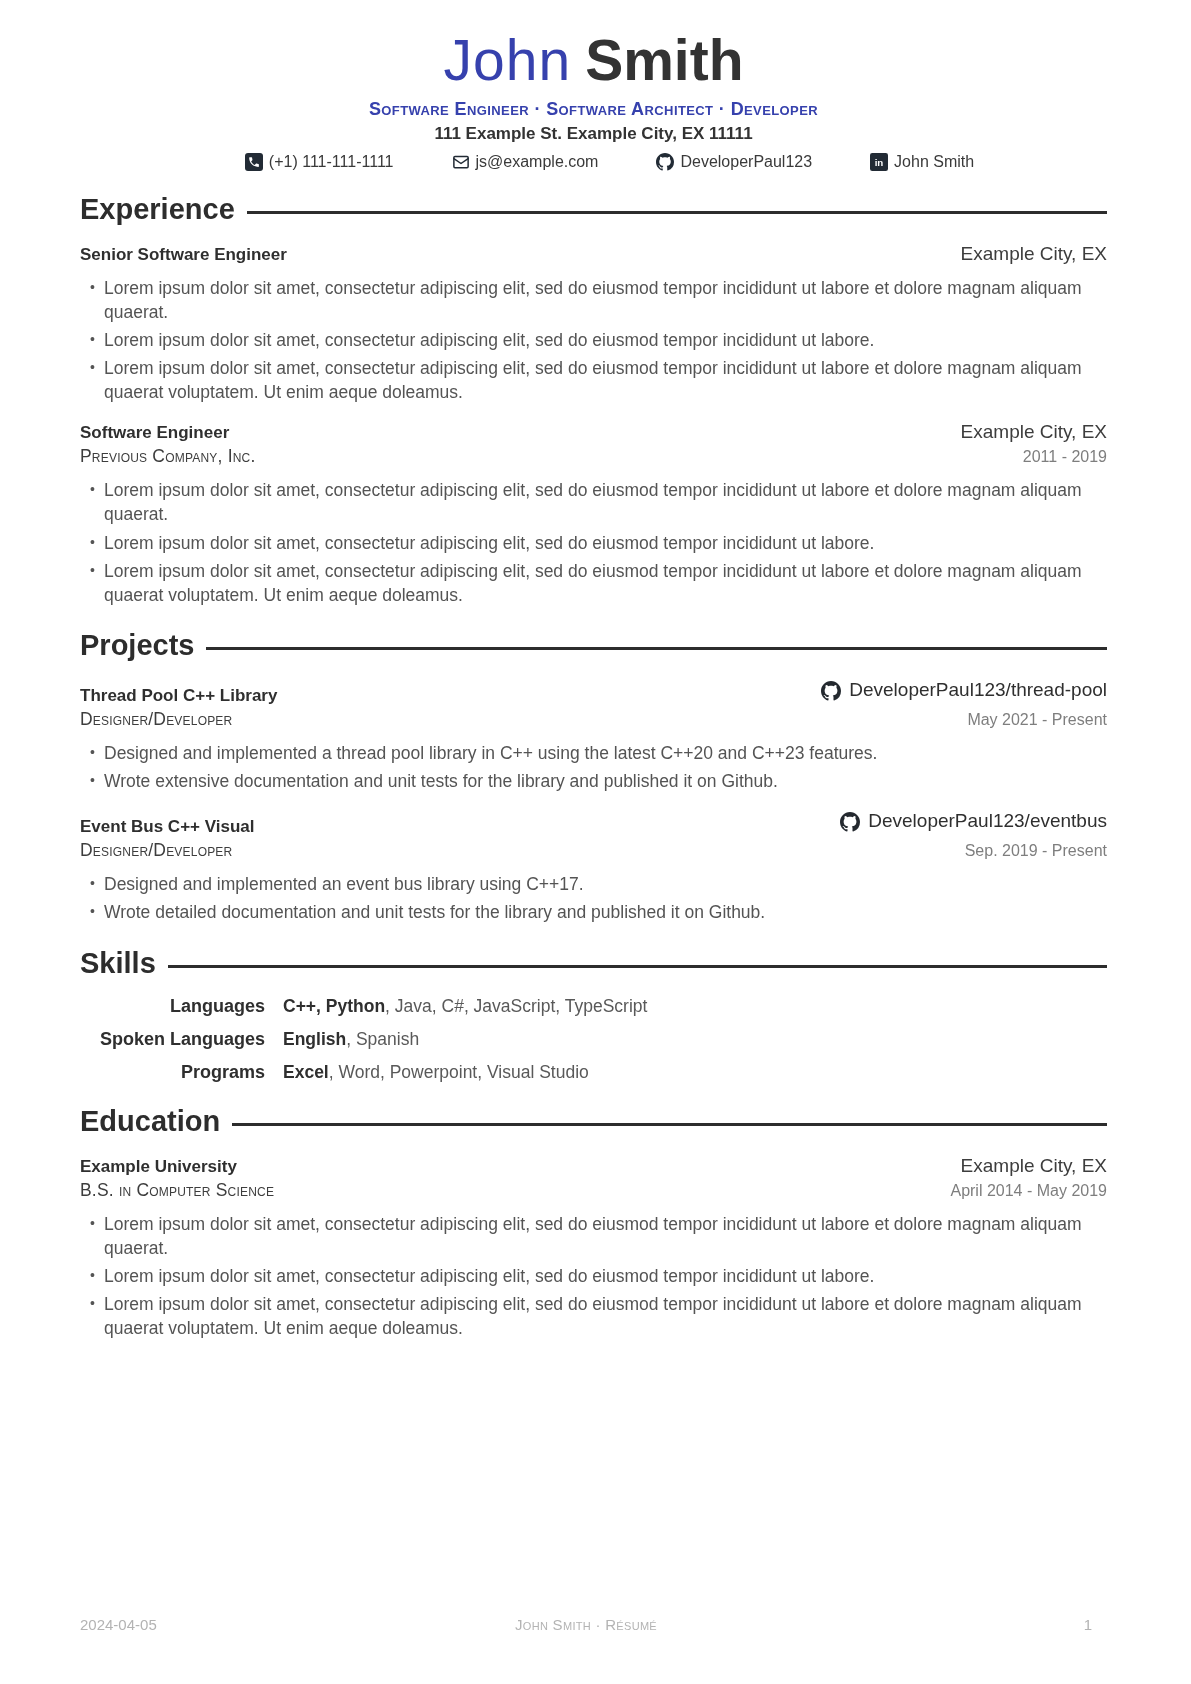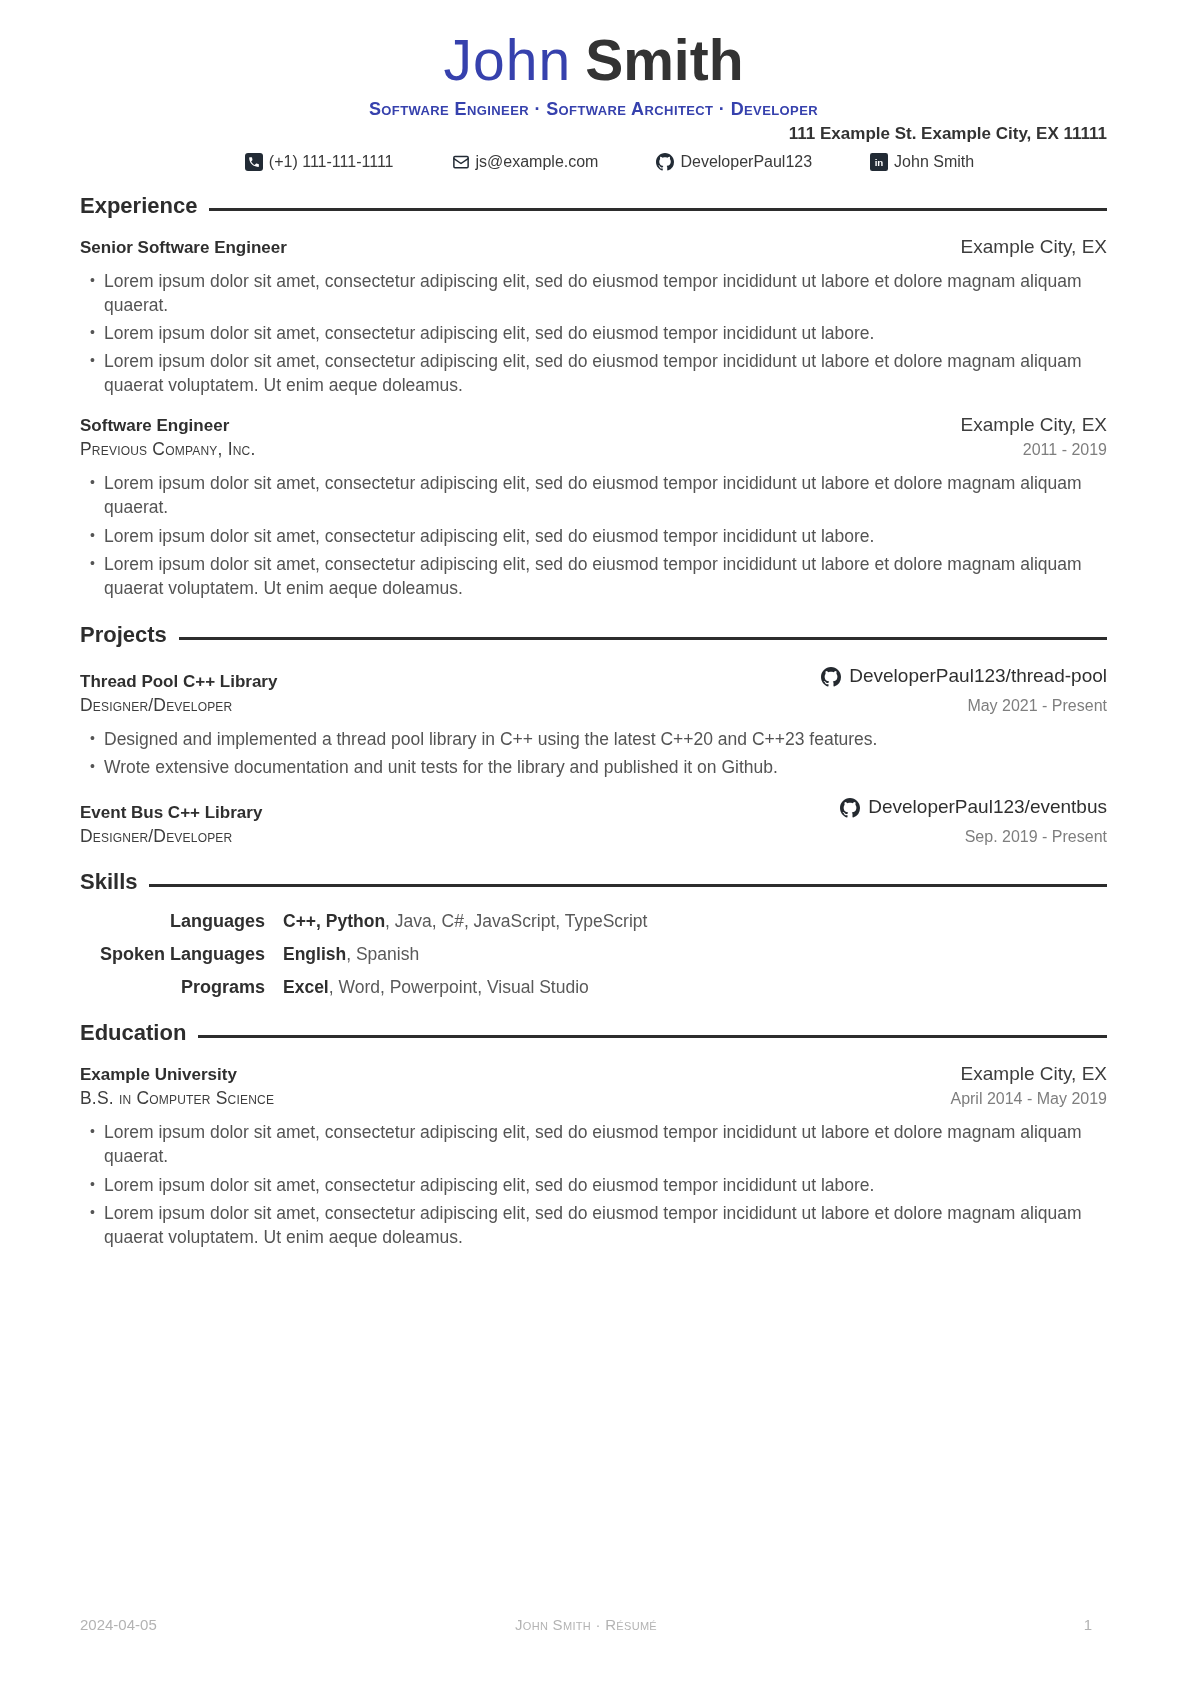--- a/index.html
+++ b/index.html
@@ -16,31 +16,31 @@
        font-family:"Liberation Sans","DejaVu Sans",sans-serif;color:#2f2f2f;}
   .page{width:1191px;height:1684px;position:relative;background:#fff;overflow:hidden;}
   .content{padding:30px 84px 0 80px;}
 
   
   .name{text-align:center;font-size:57px;line-height:1.08;}
   .name-first{color:var(--accent);font-weight:300;letter-spacing:1px;}
   .name-last{color:#333;font-weight:800;margin-left:14px;}
   .tagline{text-align:center;color:var(--accent);font-variant:small-caps;
            font-size:18px;font-weight:600;margin-top:7px;letter-spacing:0.4px;}
-  .address{text-align:right;font-weight:700;font-size:17px;margin-top:4px;color:#333;}
+  .address{text-align:center;font-weight:700;font-size:17px;margin-top:4px;color:#333;}
   .contact-row{display:flex;justify-content:center;align-items:center;gap:26px;
                margin-top:9px;font-size:16px;color:#3a3a3a;}
   .contact-item{display:flex;align-items:center;gap:6px;padding-left:32px;}
   .icon{display:inline-flex;color:var(--icon);}
   .icon svg{width:18px;height:18px;display:block;}
 
   
   .section{margin-top:22px;}
   .section-head{display:flex;align-items:center;gap:12px;}
-  .section-title{font-size:22px;font-weight:800;color:var(--heading);white-space:nowrap;}
+  .section-title{font-size:29px;font-weight:800;color:var(--heading);white-space:nowrap;}
   .section-rule{flex:1;height:3px;background:var(--heading);margin-top:7px;}
 
   .entry-head{display:flex;justify-content:space-between;align-items:baseline;margin-top:17px;}
   .entry-title{font-size:17px;font-weight:700;color:#2f2f2f;}
   .entry-right{font-size:19px;color:#3d3d3d;font-weight:400;}
   .entry-sub{display:flex;justify-content:space-between;align-items:baseline;margin-top:3px;}
   .entry-role{font-variant:small-caps;font-size:17.5px;color:#3d3d3d;letter-spacing:0.2px;}
   .entry-date{font-size:16px;color:var(--muted);}
   .repo{display:flex;align-items:flex-end;gap:8px;font-size:19px;color:#2f2f2f;}
   .repo svg{width:20px;height:20px;display:block;color:#24292f;}
@@ -173,34 +173,38 @@
           <span class="entry-date">May 2021 - Present</span>
         </div>
         <ul class="bullets">
           <li>Designed and implemented a thread pool library in C++ using the latest C++20 and C++23 features.</li>
           <li>Wrote extensive documentation and unit tests for the library and published it on Github.</li>
         </ul>
       </div>
 
       <div>
         <div class="entry-head">
-          <span class="entry-title">Event Bus C++ Library</span>
+          <span class="entry-title">Event Bus C++ Visual</span>
           <span class="repo">
             <span class="icon">
               <svg viewBox="0 0 16 16">
                   <path fill="currentColor" d="M8 0C3.58 0 0 3.58 0 8c0 3.54 2.29 6.53 5.47 7.59.4.07.55-.17.55-.38 0-.19-.01-.82-.01-1.49-2.01.37-2.53-.49-2.69-.94-.09-.23-.48-.94-.82-1.13-.28-.15-.68-.52-.01-.53.63-.01 1.08.58 1.23.82.72 1.21 1.87.87 2.33.66.07-.52.28-.87.51-1.07-1.78-.2-3.64-.89-3.64-3.95 0-.87.31-1.59.82-2.15-.08-.2-.36-1.02.08-2.12 0 0 .67-.21 2.2.82.64-.18 1.32-.27 2-.27s1.36.09 2 .27c1.53-1.04 2.2-.82 2.2-.82.44 1.1.16 1.92.08 2.12.51.56.82 1.27.82 2.15 0 3.07-1.87 3.75-3.65 3.95.29.25.54.73.54 1.48 0 1.07-.01 1.93-.01 2.2 0 .21.15.46.55.38A8.01 8.01 0 0 0 16 8c0-4.42-3.58-8-8-8z"></path>
                 </svg>
             </span>
             <span>DeveloperPaul123/eventbus</span>
           </span>
         </div>
         <div class="entry-sub">
           <span class="entry-role">Designer/Developer</span>
           <span class="entry-date">Sep. 2019 - Present</span>
         </div>
+        <ul class="bullets">
+          <li>Designed and implemented an event bus library using C++17.</li>
+          <li>Wrote detailed documentation and unit tests for the library and published it on Github.</li>
+        </ul>
       </div>
     </div>
 
     <div class="section">
       <div class="section-head">
         <span class="section-title">Skills</span>
         <span class="section-rule"></span>
       </div>
       <div class="skills-table">
         <span class="skill-label">Languages</span>

